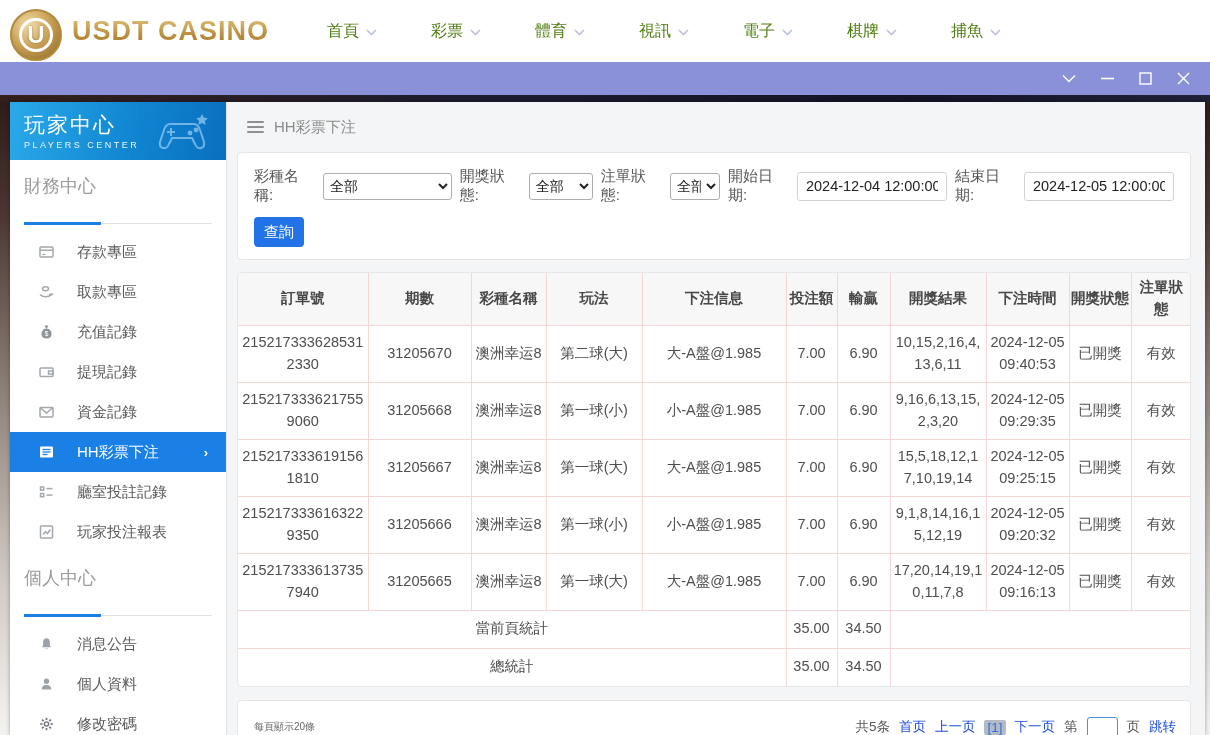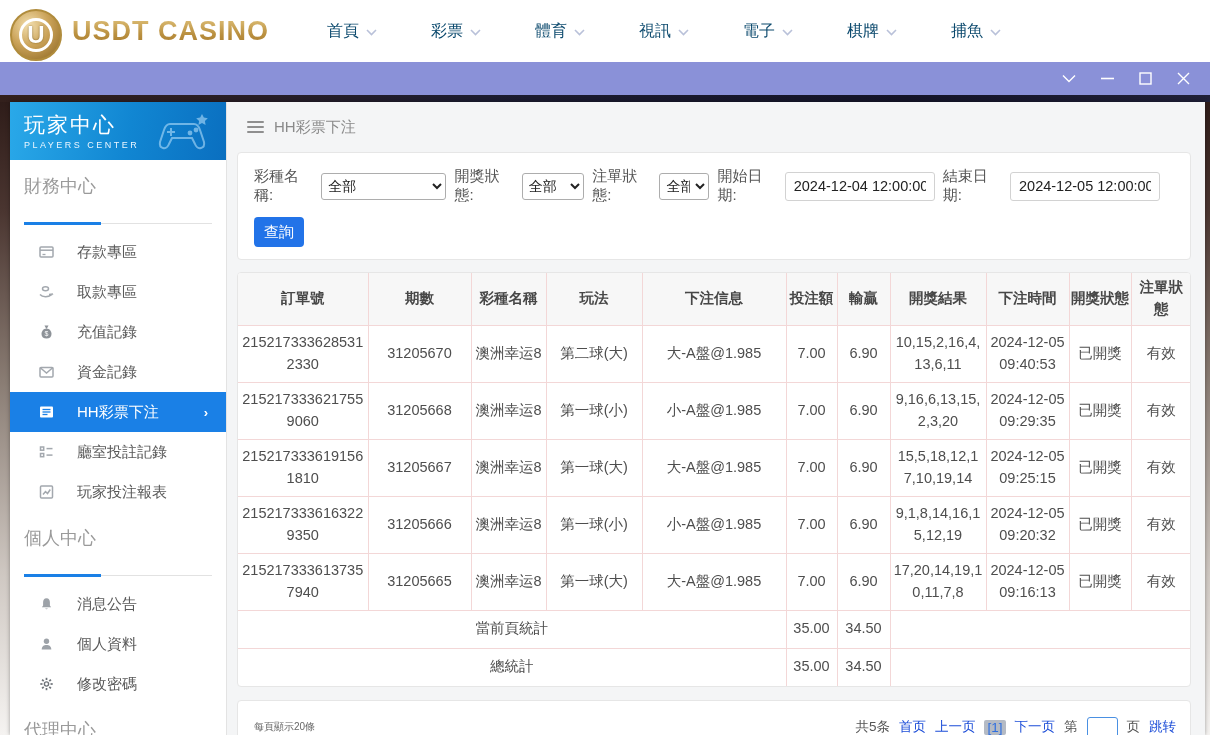--- a/index.html
+++ b/index.html
@@ -12,21 +12,21 @@
   .logo-ball { width:52px; height:52px; border-radius:50%; margin-top:8px;
     background:radial-gradient(circle at 35% 30%, #f3dfae 0%, #caa258 45%, #8a6420 100%);
     border:2px solid #b08c3c; display:flex; align-items:center; justify-content:center; }
   .logo-u { font-size:24px; font-weight:bold; color:#fff; text-shadow:0 0 2px #7a5a1a;
     border:3px solid #fff; border-radius:50%; width:34px; height:34px; display:flex; align-items:center; justify-content:center; }
   .brand-text { margin-left:10px; font-size:27px; font-weight:bold; letter-spacing:1px;
     background:linear-gradient(180deg,#e2c47e 0%,#b98f3e 60%,#a87b2f 100%);
     -webkit-background-clip:text; background-clip:text; -webkit-text-fill-color:transparent; color:#b98f3e; }
   .nav-menu { display:flex; margin-left:58px; }
   .nav-item { display:flex; align-items:center; gap:7px; cursor:pointer;
-    font-size:16px; color:#0c4a6e; width:104px; justify-content:flex-start; }
+    font-size:16px; color:#4d7c0f; width:104px; justify-content:flex-start; }
   .nav-item svg { margin-top:2px; }
 
   
   .titlebar { height:33px; background:#8a91d8; display:flex; align-items:center; justify-content:flex-end; padding-right:8px; }
   .wbtn { width:38px; height:26px; display:flex; align-items:center; justify-content:center; cursor:pointer; color:#fff; }
 
   
   .desktop { position:relative; height:640px; background:linear-gradient(180deg,#2d1b18 0%,#4a3530 18%,#8a7d74 45%,#cfc8c2 75%,#f5f3f1 100%); }
   .photo-top { position:absolute; left:0; top:0; width:100%; height:7px;
     background:linear-gradient(90deg,#33201c 0%,#1c1c30 40%,#141428 75%,#202038 100%); }
@@ -49,21 +49,21 @@
   .side-item .arrow { position:absolute; right:18px; color:#fff; font-size:13px; font-weight:bold; }
 
   
   .content { flex:1; overflow:hidden; }
   .crumbbar { height:50px; display:flex; align-items:center; padding-left:20px; gap:10px; }
   .burger { width:17px; cursor:pointer; display:flex; flex-direction:column; gap:3px; }
   .burger span { height:2px; background:#8f8f8f; border-radius:1px; }
   .crumb-text { font-size:15px; color:#8a8a8a; }
 
   .card { background:#fff; border:1px solid #e6e6e6; border-radius:4px; margin:0 14px 0 10px; }
-  .filter-card { padding:14px 30px 12px 16px; }
+  .filter-card { padding:14px 16px 12px 16px; }
   .filter-row { display:flex; align-items:center; flex-wrap:nowrap; gap:8px; font-size:15px; color:#555; }
   .filter-row select { height:27px; border:1px solid #adadad; border-radius:3px; background:#fff; color:#222; font-size:14px; padding:0 2px; }
   .sel-lottery { width:135px; }
   .sel-draw { width:67px; }
   .sel-order { width:50px; }
   .filter-row input[type=text] { height:29px; width:150px; border:1px solid #d2d2d2; border-radius:3px; font-size:14.5px; color:#222; padding:0 8px; }
   .btn-query { margin-top:12px; width:50px; height:30px; background:#2273e8; border:none; border-radius:4px;
     color:#fff; font-size:15px; cursor:pointer; }
 
   .table-card { margin-top:12px; overflow:hidden; }
@@ -204,20 +204,29 @@
             </div>
             <div class="side-item">
               <span class="ico">
                 <svg width="17" height="16" viewBox="0 0 16 16">
                   <path d="M6 1.5 h4 l-1.6 3 h-0.8 Z" fill="#8d9298"></path>
                   <path d="M8 4.5 C4.8 4.5 3 7.5 3 10 C3 13 5 14.5 8 14.5 C11 14.5 13 13 13 10 C13 7.5 11.2 4.5 8 4.5 Z" fill="#8d9298"></path>
                   <text x="8" y="12" font-size="7" fill="#fff" text-anchor="middle">$</text>
                 </svg>
               </span>
               <span>充值記錄</span>
+            </div>
+            <div class="side-item">
+              <span class="ico">
+                <svg width="17" height="16" viewBox="0 0 16 16">
+                  <rect x="1.5" y="4" width="13" height="8.5" rx="1" fill="none" stroke="#a3a8ae" stroke-width="1.5"></rect>
+                  <rect x="10" y="7" width="4.5" height="3" fill="none" stroke="#a3a8ae" stroke-width="1.5"></rect>
+                </svg>
+              </span>
+              <span>提現記錄</span>
             </div>
             <div class="side-item">
               <span class="ico">
                 <svg width="17" height="16" viewBox="0 0 16 16">
                   <rect x="1.5" y="3.5" width="13" height="9.5" rx="1" fill="none" stroke="#a3a8ae" stroke-width="1.5"></rect>
                   <polyline points="1.5,3.5 8,9 14.5,3.5" fill="none" stroke="#a3a8ae" stroke-width="1.5"></polyline>
                 </svg>
               </span>
               <span>資金記錄</span>
             </div>

